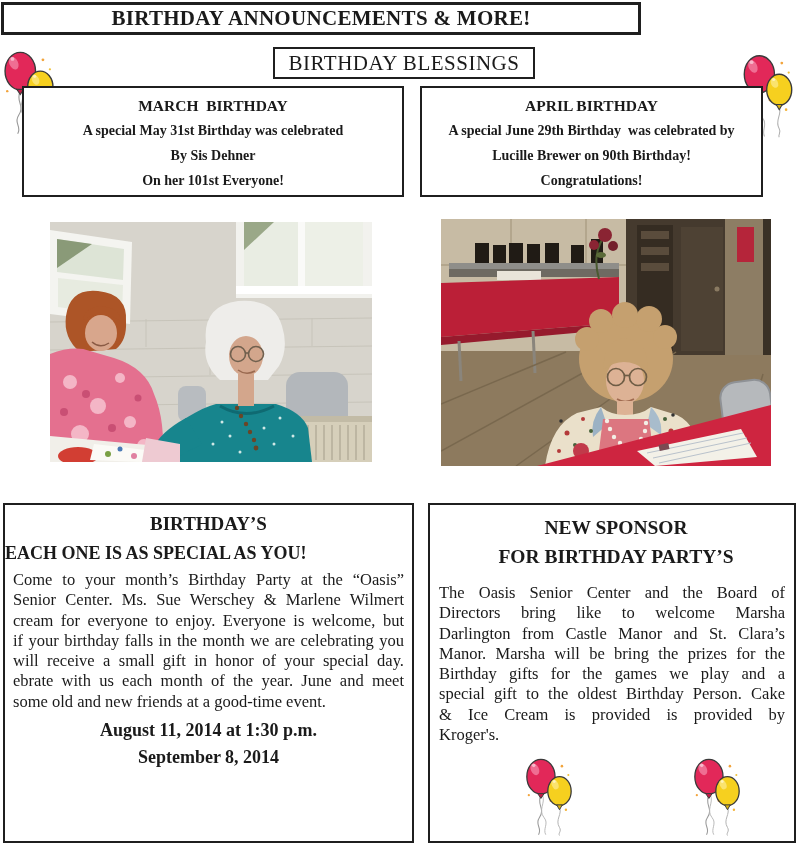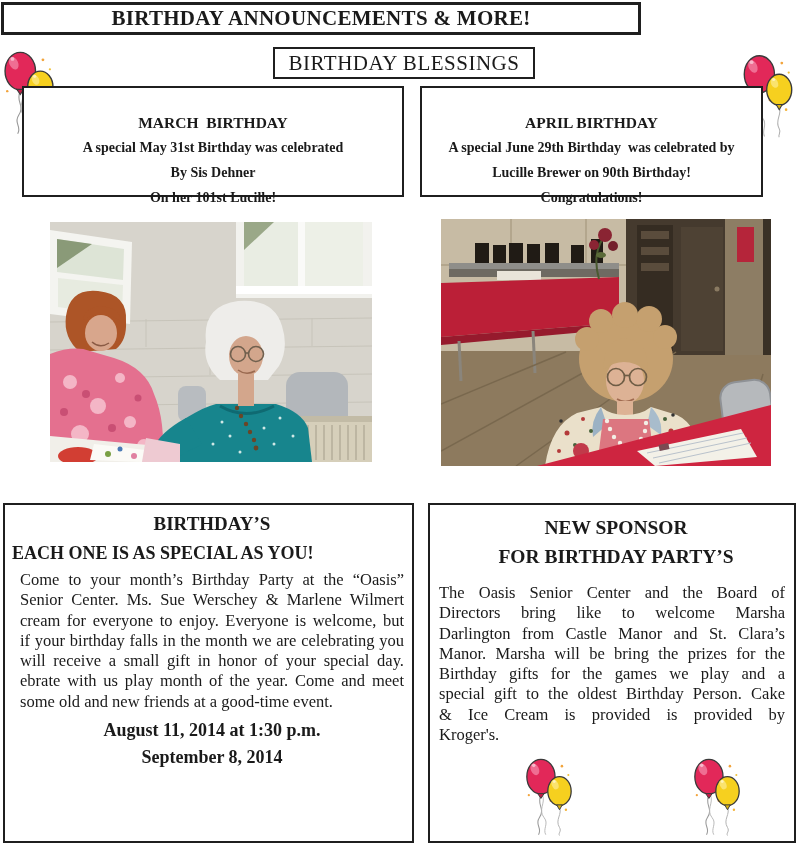--- a/index.html
+++ b/index.html
@@ -17,31 +17,31 @@
   #title-box .t { font-weight:bold; font-size:21px; letter-spacing:.3px; }
 
   #blessings-box { left:273px; top:47px; width:262px; height:32px;
     display:flex; align-items:center; justify-content:center; }
   #blessings-box .t { font-size:21px; letter-spacing:.5px; }
 
   
   #march-box { left:22px; top:86px; width:382px; height:111px; }
   #april-box { left:420px; top:86px; width:343px; height:111px; }
   .month-head { text-align:center; font-weight:bold; font-size:15.5px;
-    line-height:25px; padding-top:22px; white-space:pre-wrap; }
+    line-height:25px; padding-top:5px; white-space:pre-wrap; }
   .month-lines .ln { text-align:center; font-weight:bold; font-size:14px;
     line-height:25px; white-space:pre-wrap; }
 
   
   .photo { position:absolute; display:block; }
   #photo-left { left:50px; top:222px; width:322px; height:240px; }
   #photo-right { left:441px; top:219px; width:330px; height:247px; }
 
   
-  #birthdays-box { left:3px; top:503px; width:411px; height:340px;padding-left:7px; }
+  #birthdays-box { left:3px; top:503px; width:411px; height:340px; }
   #sponsor-box  { left:428px; top:503px; width:368px; height:340px; }
 
   #birthdays-box .h1 { text-align:center; font-weight:bold; font-size:19px;
     line-height:26px; margin-top:6px; }
   #birthdays-box .h2 { text-align:left; font-weight:bold; font-size:18px;
     line-height:26px; margin-top:3px;font-family:Liberation Serif, serif; }
   .para { padding:0 8px; }
   .para .pline { font-size:16.5px; line-height:20.3px;
     text-align:justify; text-align-last:justify; }
   .para .pline:last-child { text-align-last:left; }
@@ -102,21 +102,21 @@
 
   <div class="box" id="blessings-box">
     <div class="t">BIRTHDAY BLESSINGS</div>
   </div>
 
   <div class="box" id="march-box">
     <div class="month-head">MARCH  BIRTHDAY</div>
     <div class="month-lines">
         <div class="ln">A special May 31st Birthday was celebrated</div>
         <div class="ln">By Sis Dehner</div>
-        <div class="ln">On her 101st Lucille!</div>
+        <div class="ln">On her 101st Everyone!</div>
       </div>
   </div>
 
   <div class="box" id="april-box">
     <div class="month-head">APRIL BIRTHDAY</div>
     <div class="month-lines">
         <div class="ln">A special June 29th Birthday  was celebrated by</div>
         <div class="ln">Lucille Brewer on 90th Birthday!</div>
         <div class="ln">Congratulations!</div>
       </div>
@@ -359,21 +359,21 @@
 
   <div class="box" id="birthdays-box">
     <div class="h1">BIRTHDAY’S</div>
     <div class="h2">EACH ONE IS AS SPECIAL AS YOU!</div>
     <div class="para">
         <div class="pline">Come to your month’s Birthday Party at the “Oasis”</div>
         <div class="pline">Senior Center.  Ms. Sue Werschey &amp; Marlene Wilmert</div>
         <div class="pline">cream for everyone to enjoy.   Everyone is welcome, but</div>
         <div class="pline">if your birthday falls in the month we are celebrating you</div>
         <div class="pline">will receive a small gift in honor of your  special day.</div>
-        <div class="pline">ebrate with us play month of the year.  Come and meet</div>
+        <div class="pline">ebrate with us each month of the year.  June and meet</div>
         <div class="pline">some old and new friends at a good-time event.</div>
       </div>
     <div class="date-line date1">August 11, 2014 at 1:30 p.m.</div>
     <div class="date-line date2">September 8, 2014</div>
   </div>
 
   <div class="box" id="sponsor-box">
     <div class="sponsor-heads">
         <div class="hln">NEW SPONSOR</div>
         <div class="hln">FOR BIRTHDAY PARTY’S</div>

